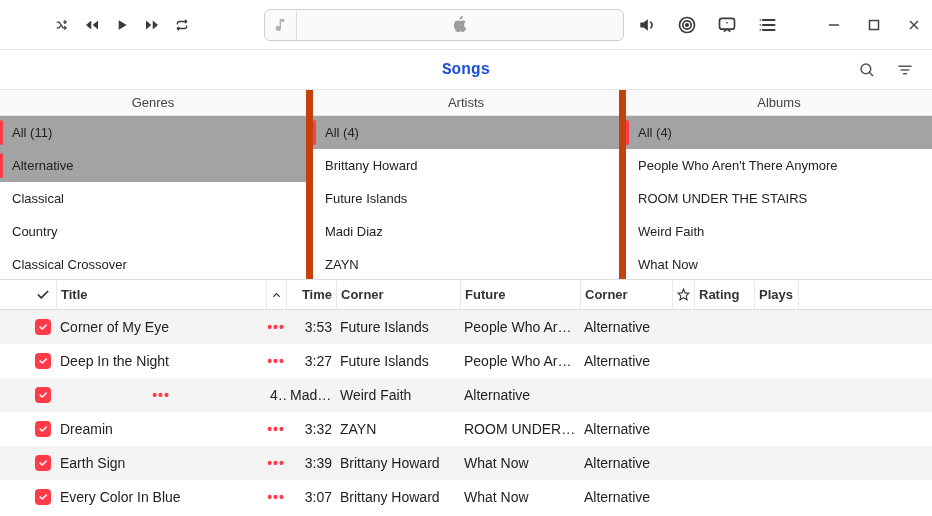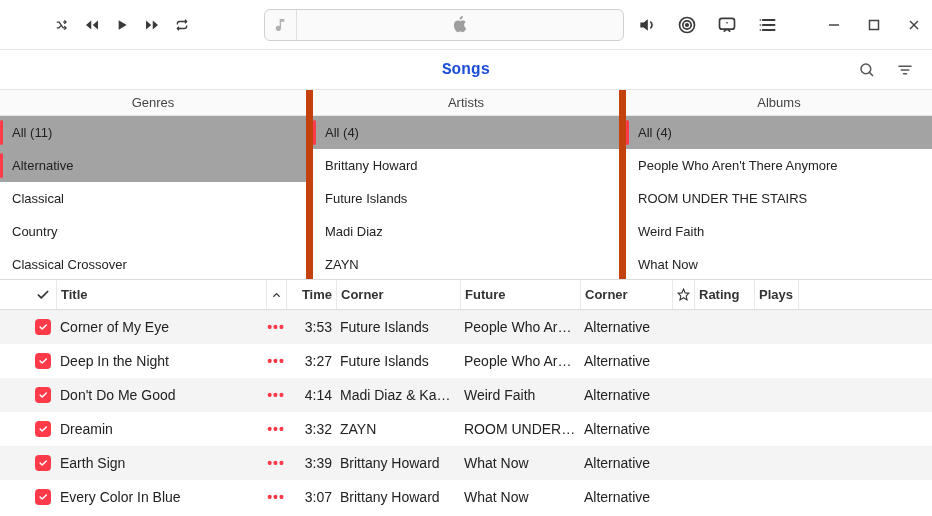--- a/index.html
+++ b/index.html
@@ -320,21 +320,20 @@
     </div>
     <div class="trow">
       <div></div>
       <div class="cell-check">
         <div class="chk">
           <svg viewBox="0 0 24 24" fill="none" stroke="currentColor" stroke-width="3.5" stroke-linecap="round" stroke-linejoin="round">
             <polyline points="5 12 10 17 20 7"></polyline>
           </svg>
         </div>
       </div>
-      <div>Don't Do Me Good</div>
       <div class="cell-actions">•••</div>
       <div class="cell-time">4:14</div>
       <div>Madi Diaz &amp; Kacey…</div>
       <div>Weird Faith</div>
       <div>Alternative</div>
       <div></div>
       <div></div>
       <div></div>
       <div></div>
     </div>

